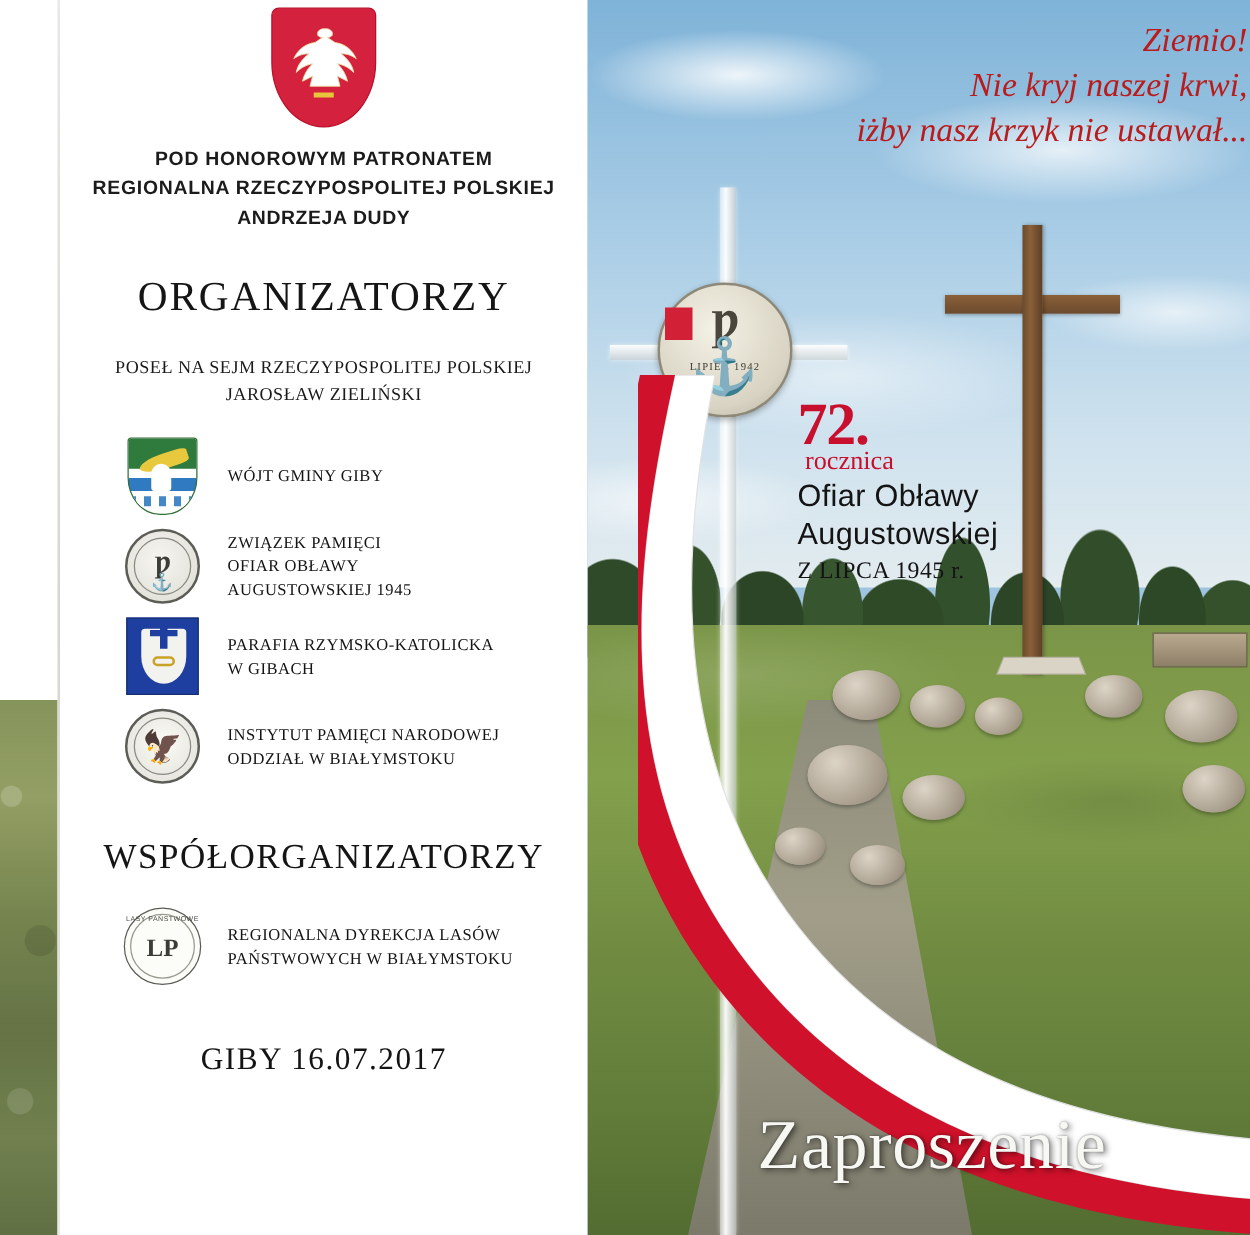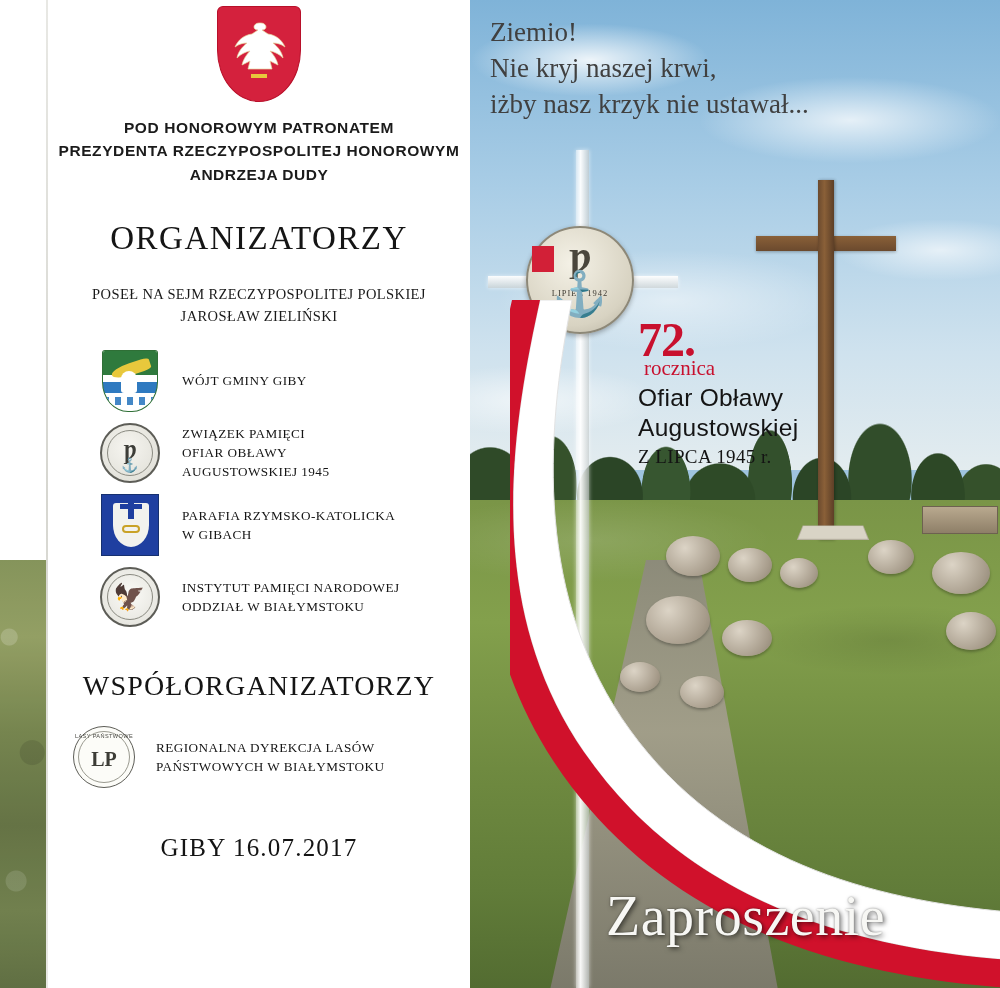--- a/index.html
+++ b/index.html
@@ -226,21 +226,21 @@
   }
 
   .h-coorg {
     margin: 42px 0 0;
     font-family: "Liberation Serif", serif;
     font-size: 28px;
     letter-spacing: 1.2px;
     color: #151515;
   }
 
-  .coorg-list { margin: 24px 0 0; padding: 0 0 0 4px; list-style:none; text-align:left; }
+  .coorg-list { margin: 24px 0 0; padding: 0 0 0 30px; list-style:none; text-align:left; }
 
   .logo-lasy {
     width: 62px; height: 62px;
     border-radius: 50%;
     border: 1.5px solid #5d5d57;
     background: #fcfcf8;
     position: relative;
   }
   .logo-lasy:before{
     content:"";
@@ -406,22 +406,24 @@
     width:500px; height:688px;
     overflow:hidden;
     pointer-events:none;
   }
 
   
   .quote {
     position:absolute; left:20px; top:14px;
     width:508px;
     font-family: "Liberation Serif", serif;
-    color: #404040;
+    font-style: italic;
+    color: #b91c1c;
     line-height: 1.34;
+    text-align: right;
   }
   .quote .l1 { font-size: 27px; }
   .quote .l2 { font-size: 27px; }
   .quote .l3 { font-size: 27px; }
 
   
   .anniv {
     position:absolute; left:168px; top:318px;
     width:330px;
     color:#171717;
@@ -488,21 +490,21 @@
             <g fill="#ffffff" stroke="#e7d9a0" stroke-width="0.7">
               <path d="M35 9 c-3 0-5 2-5 4 0 2 2 3 4 3 l-6 4 c-8 1-14 6-17 13 4-3 8-4 12-4 -5 4-9 9-10 15 4-4 8-6 13-7 -4 4-7 9-8 14 l8-4 -2 8 h24 l-2-8 8 4 c-1-5-4-10-8-14 5 1 9 3 13 7 -1-6-5-11-10-15 4 0 8 1 12 4 -3-7-9-12-17-13 l-6-4 c2 0 4-1 4-3 0-2-2-4-5-4z"></path>
             </g>
             <path d="M27 60 h16 v4 h-16z" fill="#e8c63c"></path>
           </svg>
         </div>
       </div>
 
       <div class="patron">
         <div>POD HONOROWYM PATRONATEM</div>
-        <div>PREZYDENTA RZECZYPOSPOLITEJ HONOROWYM</div>
+        <div>REGIONALNA RZECZYPOSPOLITEJ POLSKIEJ</div>
         <div class="nm">ANDRZEJA DUDY</div>
       </div>
 
       <div class="h-organizers">ORGANIZATORZY</div>
 
       <div class="deputy">
         <div>POSEŁ NA SEJM RZECZYPOSPOLITEJ POLSKIEJ</div>
         <div>JAROSŁAW ZIELIŃSKI</div>
       </div>
 

